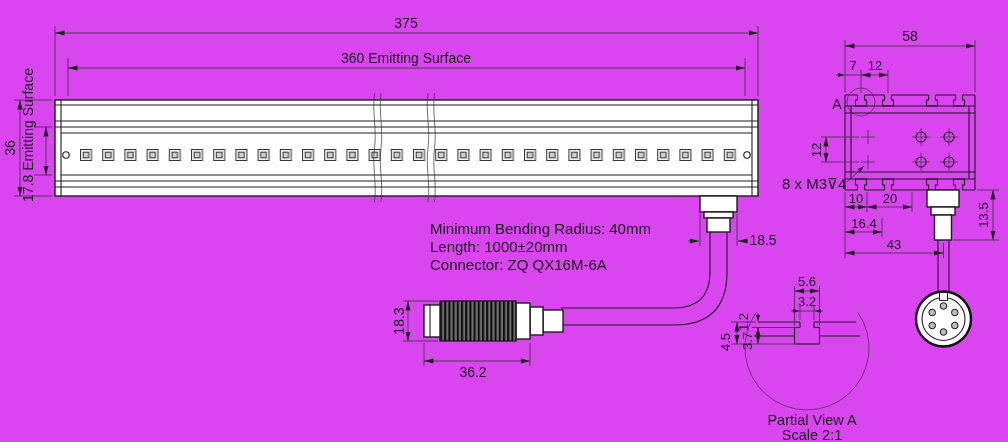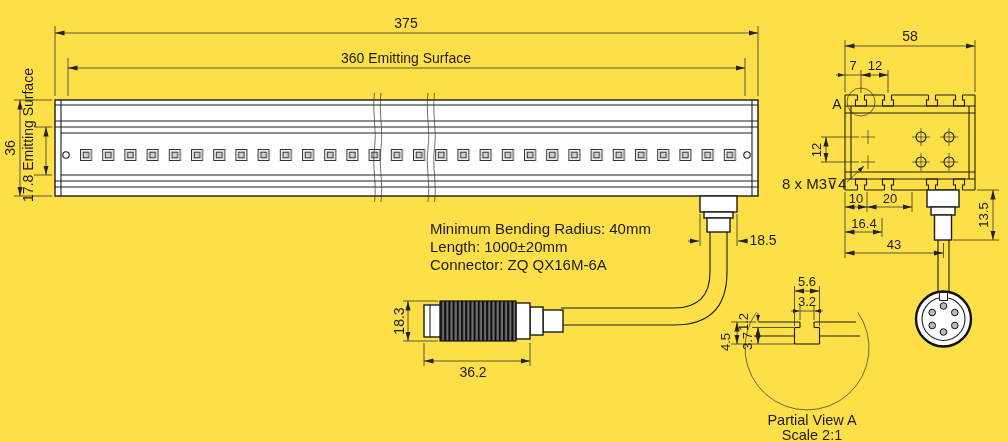--- a/index.html
+++ b/index.html
@@ -1,16 +1,16 @@
 <!DOCTYPE html>
 <html><head>
 <meta charset="utf-8">
 <style>
   html,body{margin:0;padding:0;background:#ffffff;}
-  .stage{position:relative;width:1008px;height:442px;background:#fde047;overflow:hidden;}
+  .stage{position:relative;width:1008px;height:442px;background:#d946ef;overflow:hidden;}
   svg text{font-family:"Liberation Sans","DejaVu Sans",sans-serif;fill:#1b1b1b;}
   .d{font-size:14px;text-anchor:middle;}
   .ds{font-size:13px;text-anchor:middle;}
   .note{font-size:15px;text-anchor:start;}
   .cap{font-size:14.5px;text-anchor:middle;}
   .ol{stroke:#1c1c1c;stroke-width:1.1;fill:none;}
   .ob{stroke:#1c1c1c;stroke-width:1.4;fill:#ffffff;}
   .dl{stroke:#333;stroke-width:0.8;fill:none;}
   .cl{stroke:#333;stroke-width:0.7;fill:none;}
 </style>

